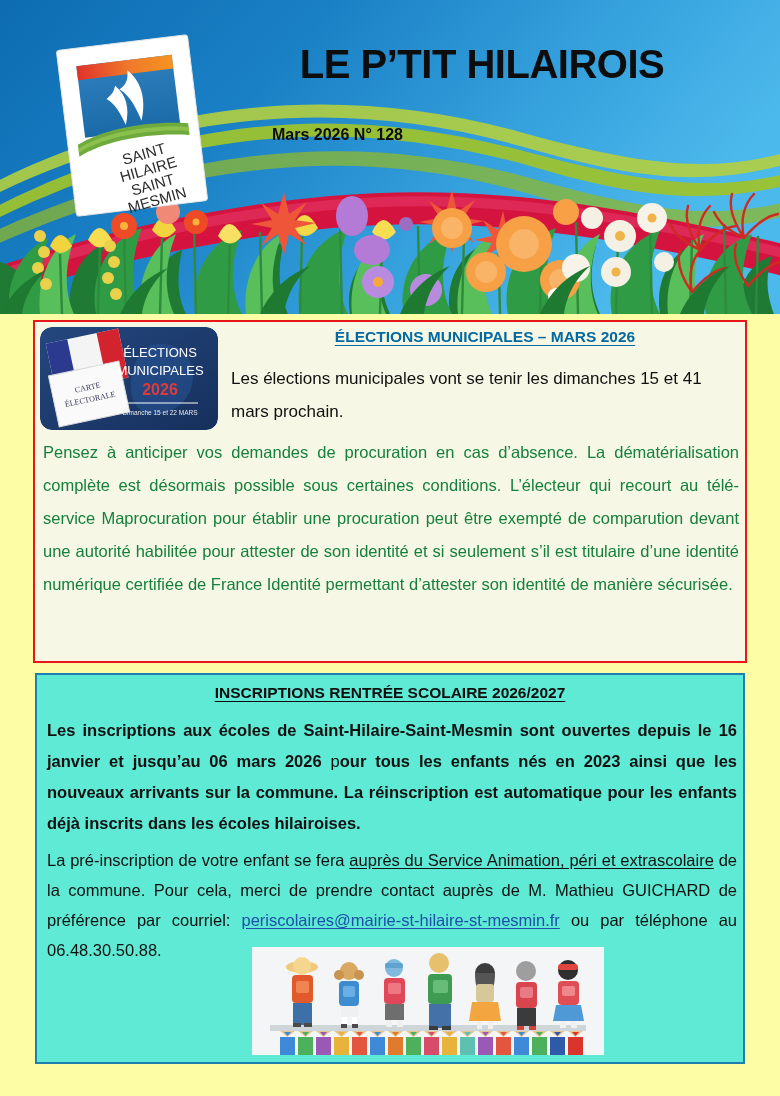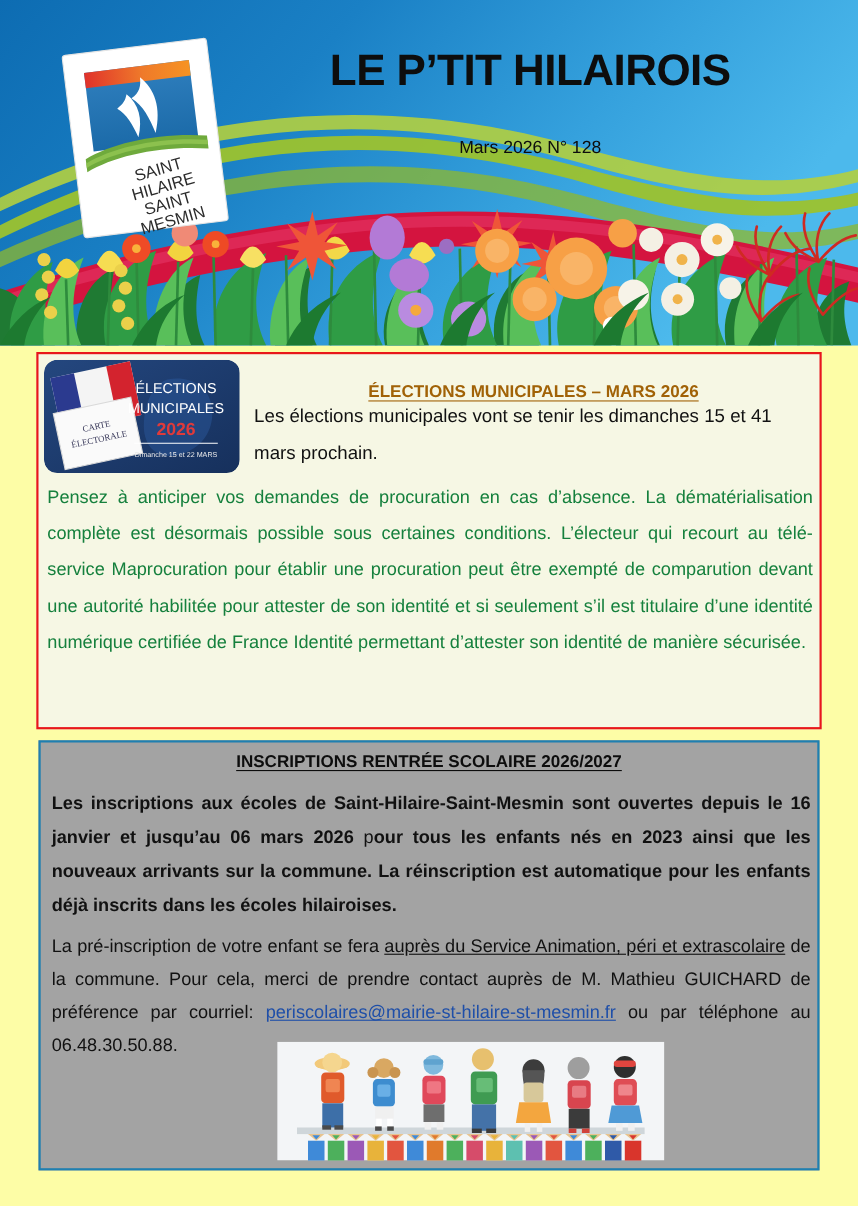--- a/index.html
+++ b/index.html
@@ -46,23 +46,22 @@
     letter-spacing: -0.5px;
     color: #0d0d0d;
     white-space: nowrap;
     z-index: 6;
   }
   .banner-date {
     position: absolute;
     left: 272px;
     top: 126px;
     width: 420px;
-    text-align: center;
     font-size: 16px;
-    font-weight: normal;
+    font-weight: bold;
     color: #0d0d0d;
     z-index: 6;
   }
 
   
   .stamp {
     position: absolute;
     left: 62px;
     top: 38px;
     width: 140px;
@@ -97,24 +96,23 @@
   .elec-thumb svg { display:block; width:100%; height:100%; }
 
   .elec-heading {
     position: absolute;
     left: 192px;
     top: 6px;
     width: 516px;
     text-align: center;
     font-size: 15.5px;
     font-weight: bold;
-    color: #a16207;
+    color: #0369a1;
     text-decoration: underline;
     text-underline-offset: 3px;
-    margin-top: 20px;
   }
   .elec-intro {
     position: absolute;
     left: 196px;
     top: 40px;
     width: 512px;
     font-size: 17px;
     line-height: 33px;
     color: #111;
   }
@@ -133,21 +131,21 @@
 
   
   .box-inscriptions {
     position: absolute;
     left: 35px;
     top: 673px;
     width: 710px;
     height: 391px;
     box-sizing: border-box;
     border: 2px solid #1f7fb0;
-    background: #a3a3a3;
+    background: #5eead4;
     overflow: hidden;
   }
   .insc-heading {
     position: absolute;
     left: 0;
     top: 9px;
     width: 100%;
     text-align: center;
     font-size: 15.5px;
     font-weight: bold;

